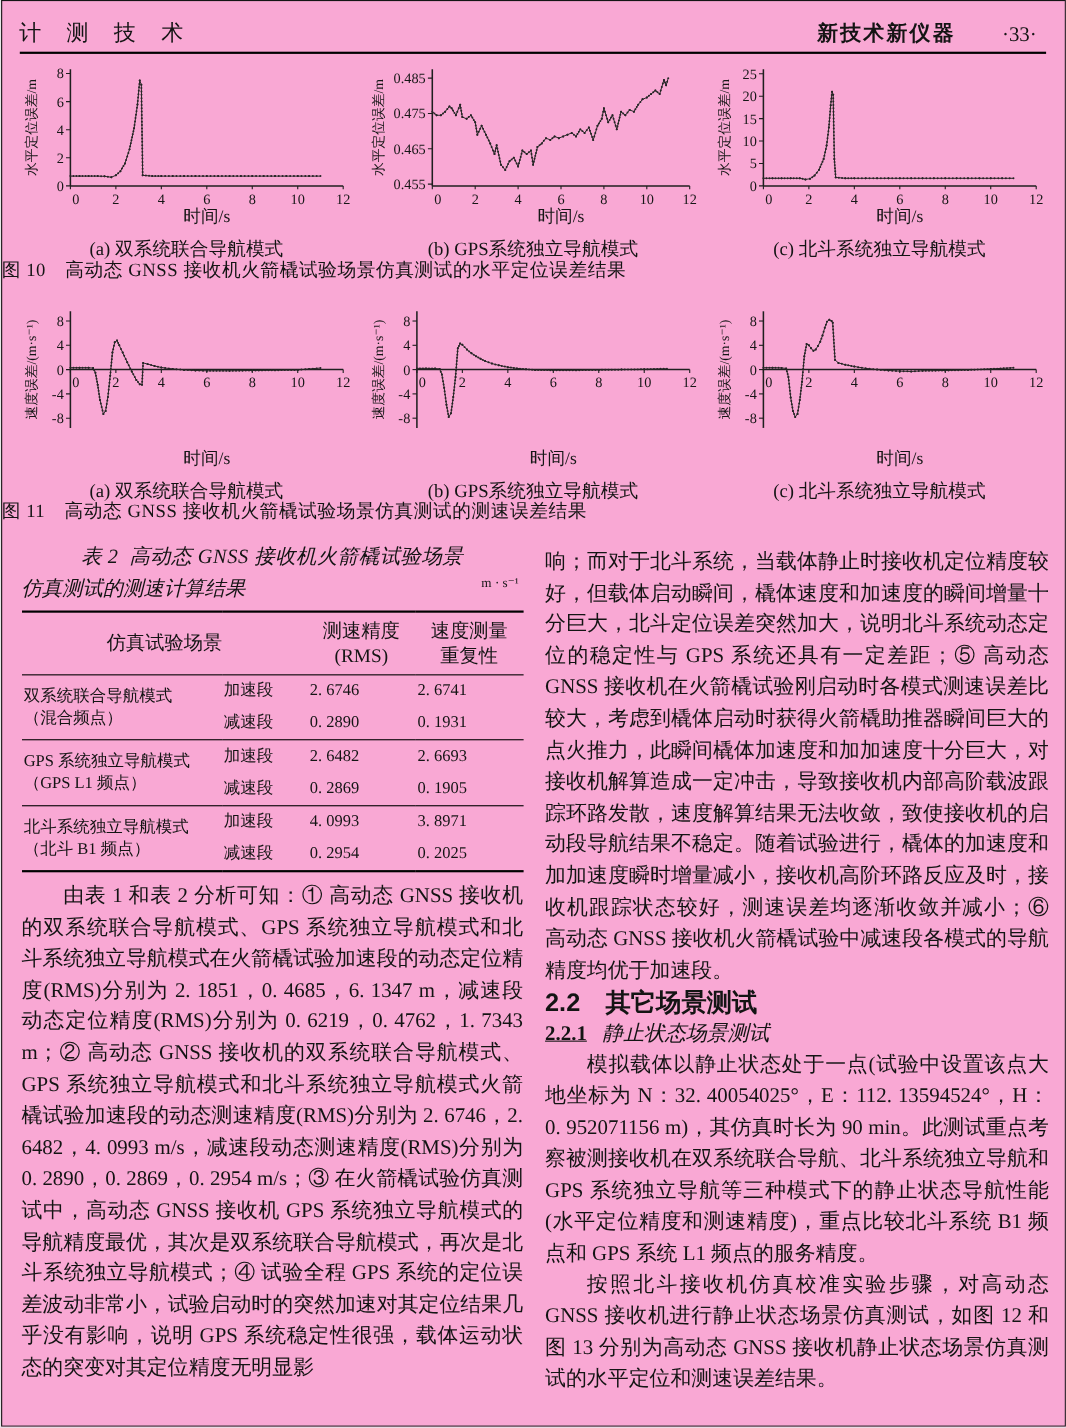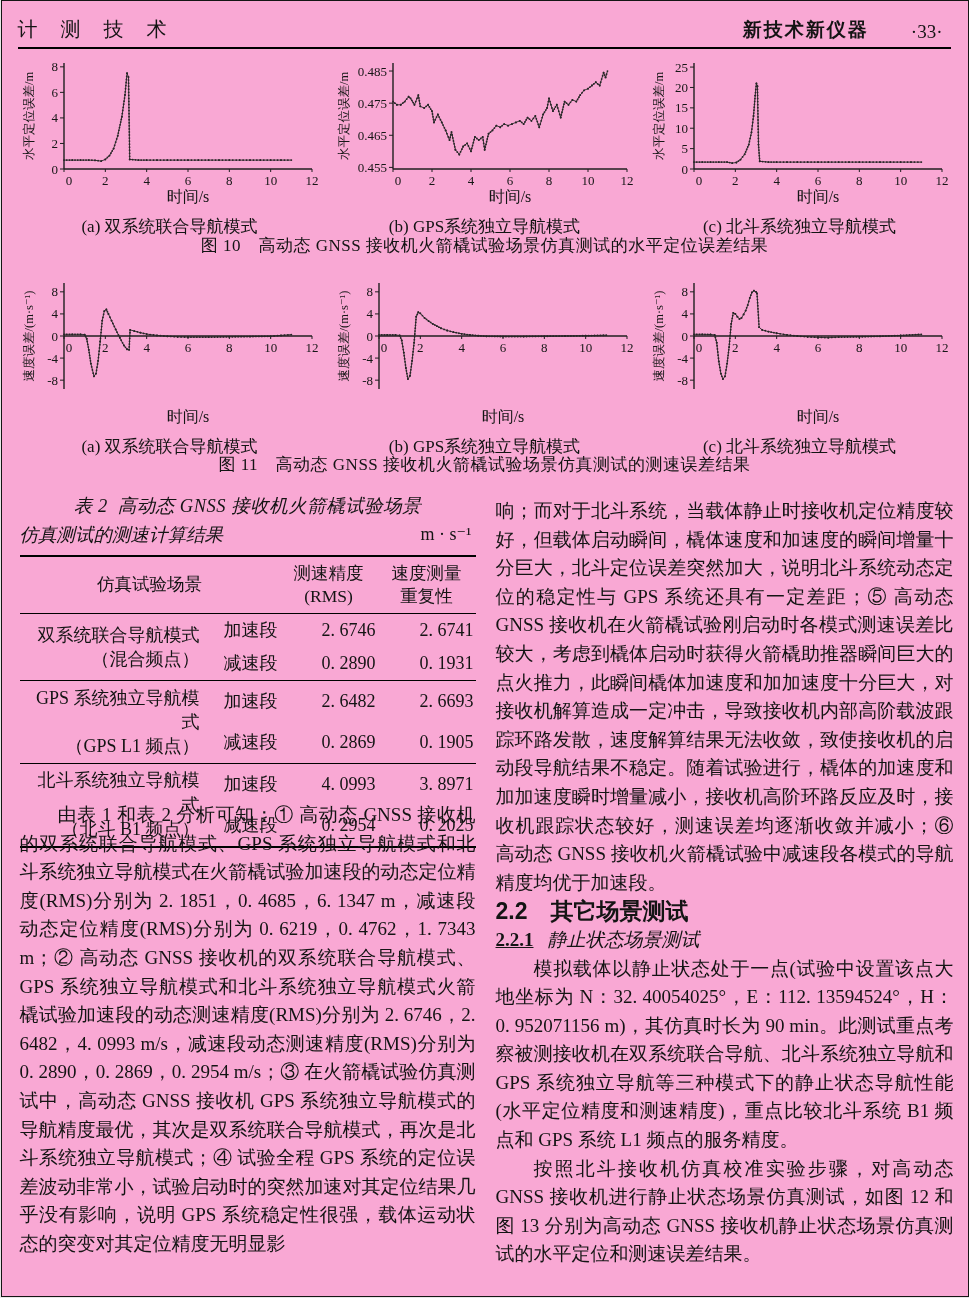--- a/index.html
+++ b/index.html
@@ -15,35 +15,35 @@
   .hspacer{flex:1;}
   .colname{font-size:19px;font-weight:bold;font-family:"Liberation Sans","DejaVu Sans",sans-serif;letter-spacing:2px;}
   .pageno{font-size:19px;margin-left:42px;margin-right:8px;}
   
   .figrow{position:absolute;left:14px;width:938px;display:flex;justify-content:space-between;}
   .figrow1{top:54px;}
   .figrow2{top:274px;}
   .figblock{width:308px;text-align:center;}
   .figblock svg{overflow:visible;display:block;margin:0 auto;}
   .subcap{display:block;margin-top:10px;font-size:17px;}
-  .figcap{position:absolute;left:0;width:966px;text-align:center;font-size:17px;letter-spacing:.5px;}
+  .figcap{position:absolute;left:0;width:966px;font-size:17px;letter-spacing:.5px;}
   .figcap10{top:233px;}
   .figcap11{top:452px;}
   svg text{font-family:"Liberation Serif","DejaVu Serif",serif;fill:#161616;}
   
   .tableblock{position:absolute;left:18px;top:492px;width:456px;}
   .t-title1{text-align:center;font-style:italic;font-size:18.5px;letter-spacing:.5px;}
   .t-title1 .tlabel{margin-right:10px;}
   .t-title2row{position:relative;text-align:left;font-style:italic;font-size:18.5px;margin-top:4px;height:26px;}
-  .t-unit{position:absolute;right:4px;top:1px;font-style:normal;font-size:18px;}
+  .t-unit{position:absolute;right:4px;top:1px;font-style:normal;font-size:12px;}
   table.t2{width:100%;border-collapse:collapse;margin-top:7px;
     border-top:2.2px solid #000;border-bottom:2.2px solid #000;}
   table.t2 th{font-weight:normal;font-size:17.5px;border-bottom:1.5px solid #000;
     padding:5px 2px;white-space:pre-line;line-height:1.3;}
-  table.t2 td{font-size:18px;text-align:right;padding:4.5px 2px;white-space:pre-line;line-height:1.35;}
+  table.t2 td{font-size:15px;text-align:left;padding:4.5px 2px;white-space:pre-line;line-height:1.35;}
   table.t2 tr.gsep td{border-top:1.2px solid #000;}
   
   .bodycol{position:absolute;font-size:19px;line-height:28.6px;text-align:justify;}
   .bodycol p{margin:0;}
   .col-left{left:18px;top:800px;width:456px;}
   .col-right{left:494px;top:496px;width:458px;}
   .indent{text-indent:2em;}
   .h22{font-family:"Liberation Sans","DejaVu Sans",sans-serif;font-weight:bold;font-size:23px;
     line-height:28.6px;margin:0;}
   .h221{line-height:28.6px;margin:0;}

